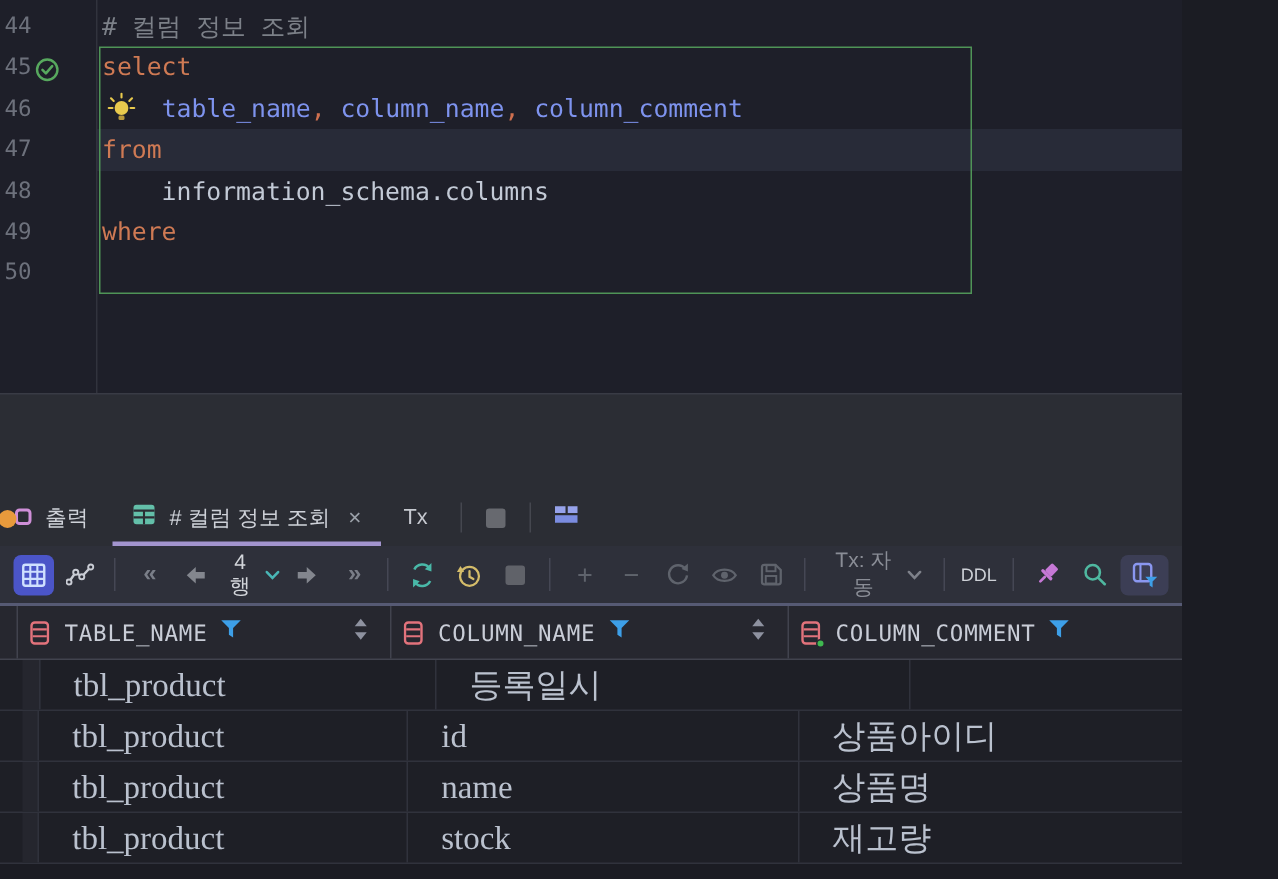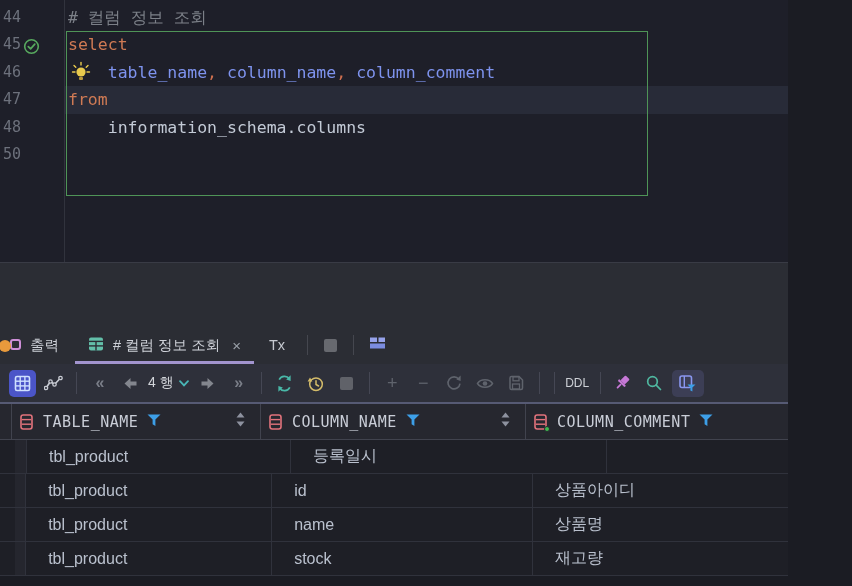--- a/index.html
+++ b/index.html
@@ -63,21 +63,21 @@
   .thead { display:flex; height:36px; background:#26272f; border-bottom:1px solid #41434e; }
   .th { position:relative; display:flex; align-items:center; border-right:1px solid #41434e; }
   .th-gutter { width:12px; }
   .th-label { font-family:"DejaVu Sans Mono",monospace; font-size:15px; letter-spacing:.5px; color:#c9cdd7; }
   .col-icon-wrap { position:relative; width:13px; height:16px; margin:0 10px 0 8px; }
   .green-dot { position:absolute; right:-3px; bottom:-2px; width:6px; height:6px; border-radius:50%; background:#3fb950; border:1px solid #26272f; }
   .funnel { margin-left:9px; }
   .sorter { margin-left:auto; margin-right:15px; }
   .tr { display:flex; height:34px; background:#1e1f26; border-bottom:1px solid #30323c; }
   .td { display:flex; align-items:center; padding-left:7px; border-right:1px solid #30323c;
-        font-family:Liberation Sans, sans-serif; font-size:16px; color:#bac1ce;margin-left:15px; }
+        font-family:Liberation Serif, serif; font-size:22px; color:#bac1ce;margin-left:15px; }
   .td-gutter { width:12px; padding:0; background:#25262e; }
   .w1 { width:249px; } .w2 { width:265px; } .w3 { width:301px; }
 </style>
 </head>
 <body>
 
 <div id="app">
 
   <div class="editor">
     <div class="cur-line-band"></div>
@@ -122,20 +122,24 @@
       <div class="line">
         <span class="gut-num">47</span>
         <span class="code"><span class="tok-kw">from</span></span>
       </div>
 
       <div class="line">
         <span class="gut-num">48</span>
         <span class="code"><span>    information_schema.columns</span></span>
       </div>
 
+      <div class="line">
+        <span class="gut-num">49</span>
+        <span class="code"><span class="tok-kw">where</span></span>
+      </div>
 
       <div class="line">
         <span class="gut-num">50</span>
       </div>
 
     </div>
   </div>
 
   <div class="panel-top">
     <div class="tabbar">
@@ -261,20 +265,26 @@
         </svg>
     </button>
     <button class="tbtn">
       <svg width="16" height="16" viewBox="0 0 16 16">
           <path d="M2 3 a1.5 1.5 0 0 1 1.5-1.5 H11 L14.5 5 V13 a1.5 1.5 0 0 1 -1.5 1.5 H3.5 A1.5 1.5 0 0 1 2 13 Z" fill="none" stroke="#5f636c" stroke-width="1.5"></path>
           <rect x="5" y="1.8" width="6" height="4" fill="none" stroke="#5f636c" stroke-width="1.3"></rect>
           <rect x="4.5" y="9" width="7" height="5" fill="none" stroke="#5f636c" stroke-width="1.3"></rect>
         </svg>
     </button>
     <div class="tb-sep"></div>
+    <button class="tbtn" style="padding:0 5px;">
+      <span class="tx-label">Tx: 자동</span>
+      <svg width="12" height="9" viewBox="0 0 12 9">
+          <path d="M2 2.2 L6 6.4 L10 2.2" fill="none" stroke="#7e818a" stroke-width="1.8" stroke-linecap="round"></path>
+        </svg>
+    </button>
     <div class="tb-sep"></div>
     <button class="tbtn">
         <span class="ddl-label">DDL</span>
       </button>
     <div class="tb-sep"></div>
     <button class="tbtn">
       <svg width="18" height="18" viewBox="0 0 18 18">
           <g transform="rotate(45 9 8)" fill="#c678d6">
             <rect x="6" y="1.5" width="6" height="7" rx="1"></rect>
             <rect x="4.2" y="8.5" width="9.6" height="2.2" rx="1"></rect>

